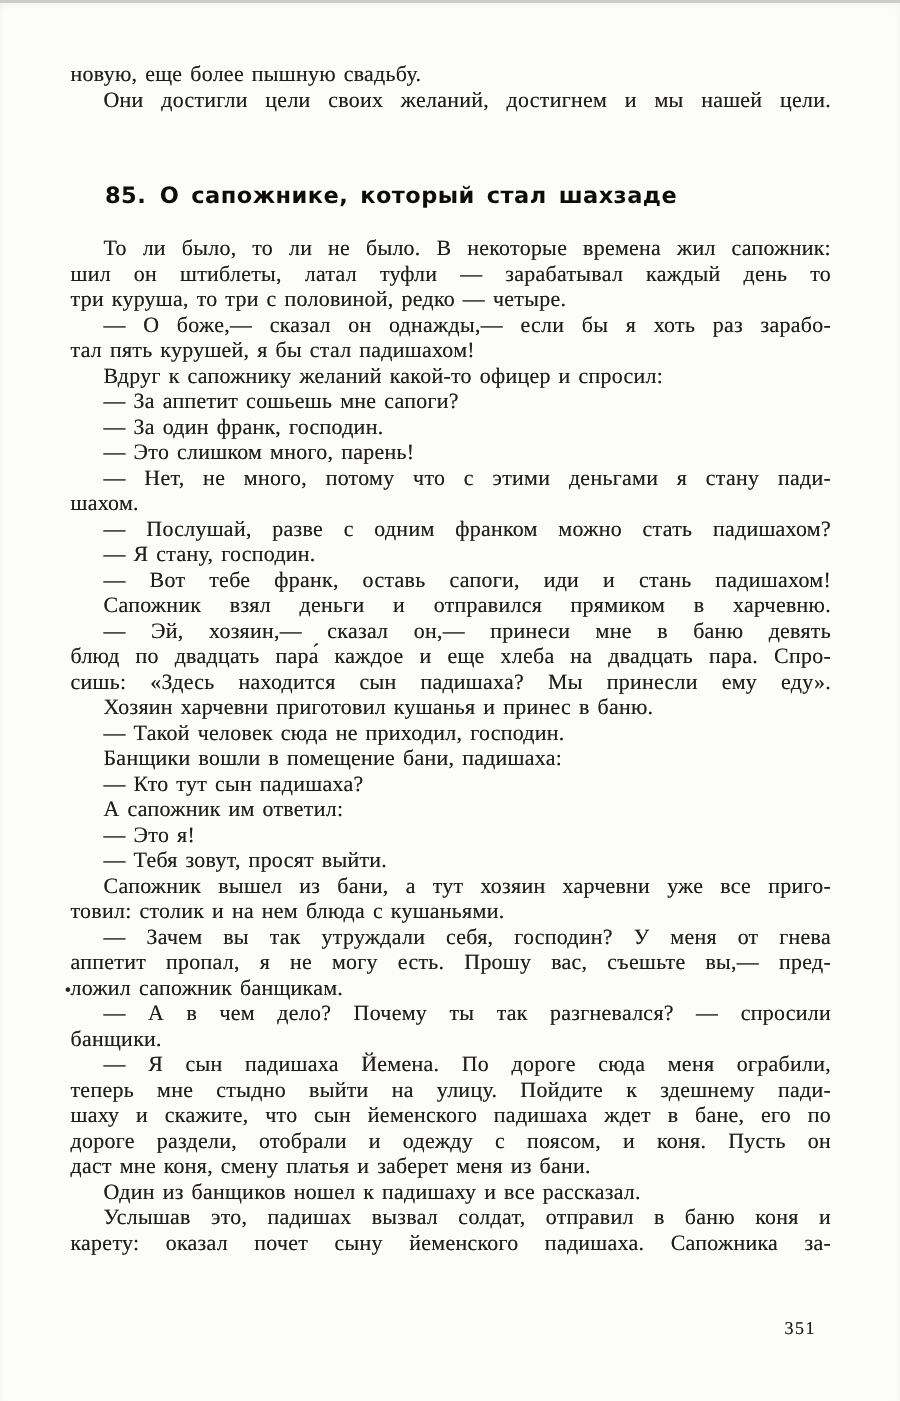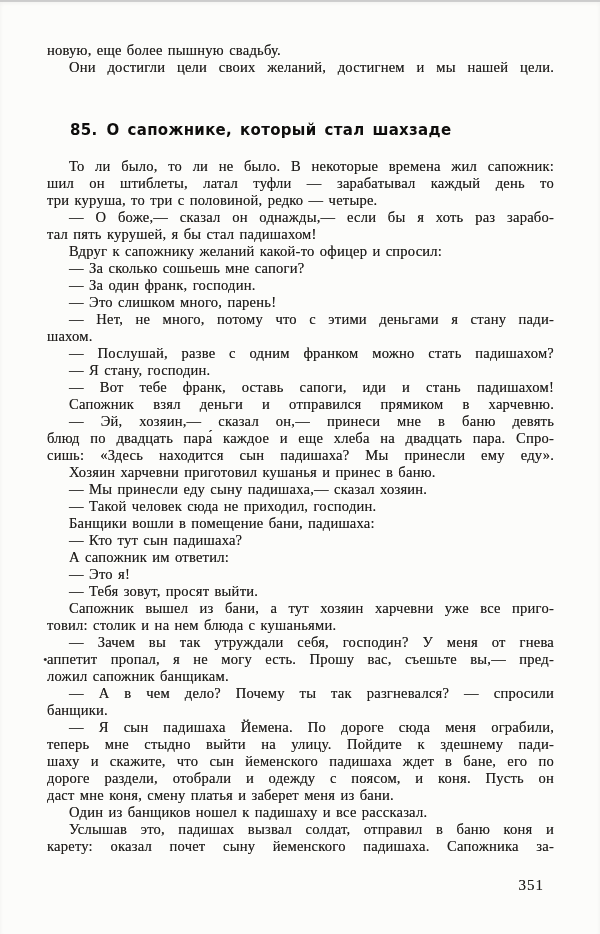--- a/index.html
+++ b/index.html
@@ -43,21 +43,21 @@
     letter-spacing: 0.3px; word-spacing: 2.5px;
     color: #0e0d0c;
   }
   .heading .num { margin-right: 9px; }
   .margin-dot {
     position: absolute; left: 43px; top: 651px;
     font-size: 13px; line-height: 17px; color: #2a2826;
   }
   .pageno {
     position: absolute; top: 876px; right: 56px;
-    font-size: 15px; line-height: 18px;
+    font-size: 12px; line-height: 18px;
     letter-spacing: 1px;
     color: #201e1c;
     text-shadow: 0 0 .35px rgba(20,18,16,.6);
   }
 </style>
 </head>
 <body>
 
 <div class="scan-edge-top"></div>
 
@@ -72,34 +72,33 @@
     <span class="num">85.</span><span>О сапожнике, который стал шахзаде</span>
   </h2>
 
   <div class="textcol" id="story">
       <div class="line just ind">То ли было, то ли не было. В некоторые времена жил сапожник:</div>
       <div class="line just">шил он штиблеты, латал туфли — зарабатывал каждый день то</div>
       <div class="line">три куруша, то три с половиной, редко — четыре.</div>
       <div class="line just ind">— О боже,— сказал он однажды,— если бы я хоть раз зарабо-</div>
       <div class="line">тал пять курушей, я бы стал падишахом!</div>
       <div class="line ind">Вдруг к сапожнику желаний какой-то офицер и спросил:</div>
-      <div class="line ind">— За сколько сошьешь мне сапоги?</div>
+      <div class="line ind">— За аппетит сошьешь мне сапоги?</div>
       <div class="line ind">— За один франк, господин.</div>
       <div class="line ind">— Это слишком много, парень!</div>
       <div class="line just ind">— Нет, не много, потому что с этими деньгами я стану пади-</div>
       <div class="line">шахом.</div>
       <div class="line just ind">— Послушай, разве с одним франком можно стать падишахом?</div>
       <div class="line ind">— Я стану, господин.</div>
       <div class="line just ind">— Вот тебе франк, оставь сапоги, иди и стань падишахом!</div>
       <div class="line just ind">Сапожник взял деньги и отправился прямиком в харчевню.</div>
       <div class="line just ind">— Эй, хозяин,— сказал он,— принеси мне в баню девять</div>
       <div class="line just">блюд по двадцать пара́ каждое и еще хлеба на двадцать пара. Спро-</div>
       <div class="line just">сишь: «Здесь находится сын падишаха? Мы принесли ему еду».</div>
       <div class="line ind">Хозяин харчевни приготовил кушанья и принес в баню.</div>
-      <div class="line ind">— Мы принесли еду сыну падишаха,— сказал хозяин.</div>
       <div class="line ind">— Такой человек сюда не приходил, господин.</div>
       <div class="line ind">Банщики вошли в помещение бани, падишаха:</div>
       <div class="line ind">— Кто тут сын падишаха?</div>
       <div class="line ind">А сапожник им ответил:</div>
       <div class="line ind">— Это я!</div>
       <div class="line ind">— Тебя зовут, просят выйти.</div>
       <div class="line just ind">Сапожник вышел из бани, а тут хозяин харчевни уже все приго-</div>
       <div class="line">товил: столик и на нем блюда с кушаньями.</div>
       <div class="line just ind">— Зачем вы так утруждали себя, господин? У меня от гнева</div>
       <div class="line just">аппетит пропал, я не могу есть. Прошу вас, съешьте вы,— пред-</div>

